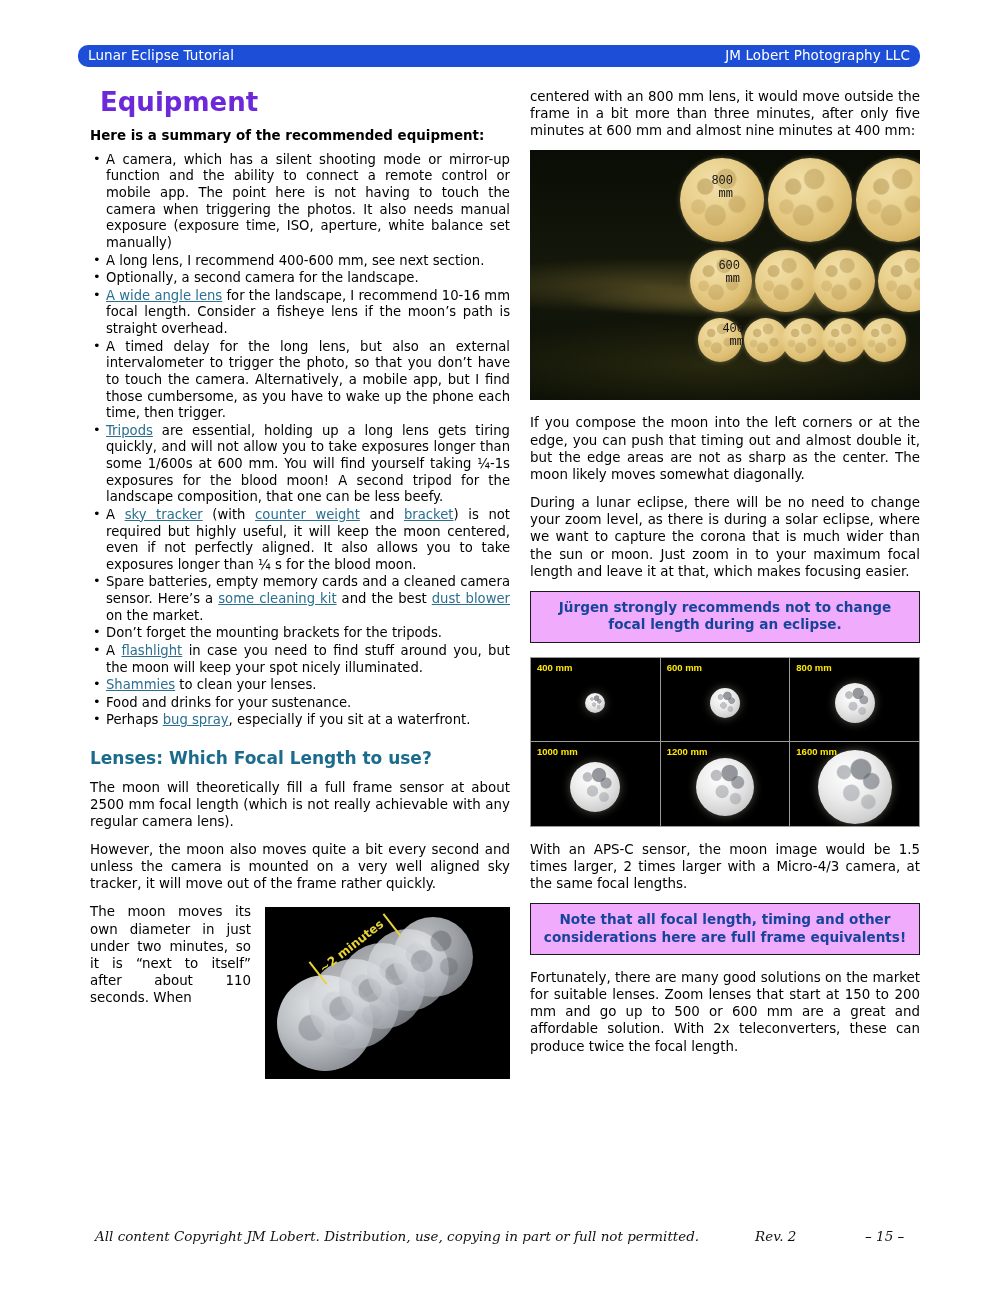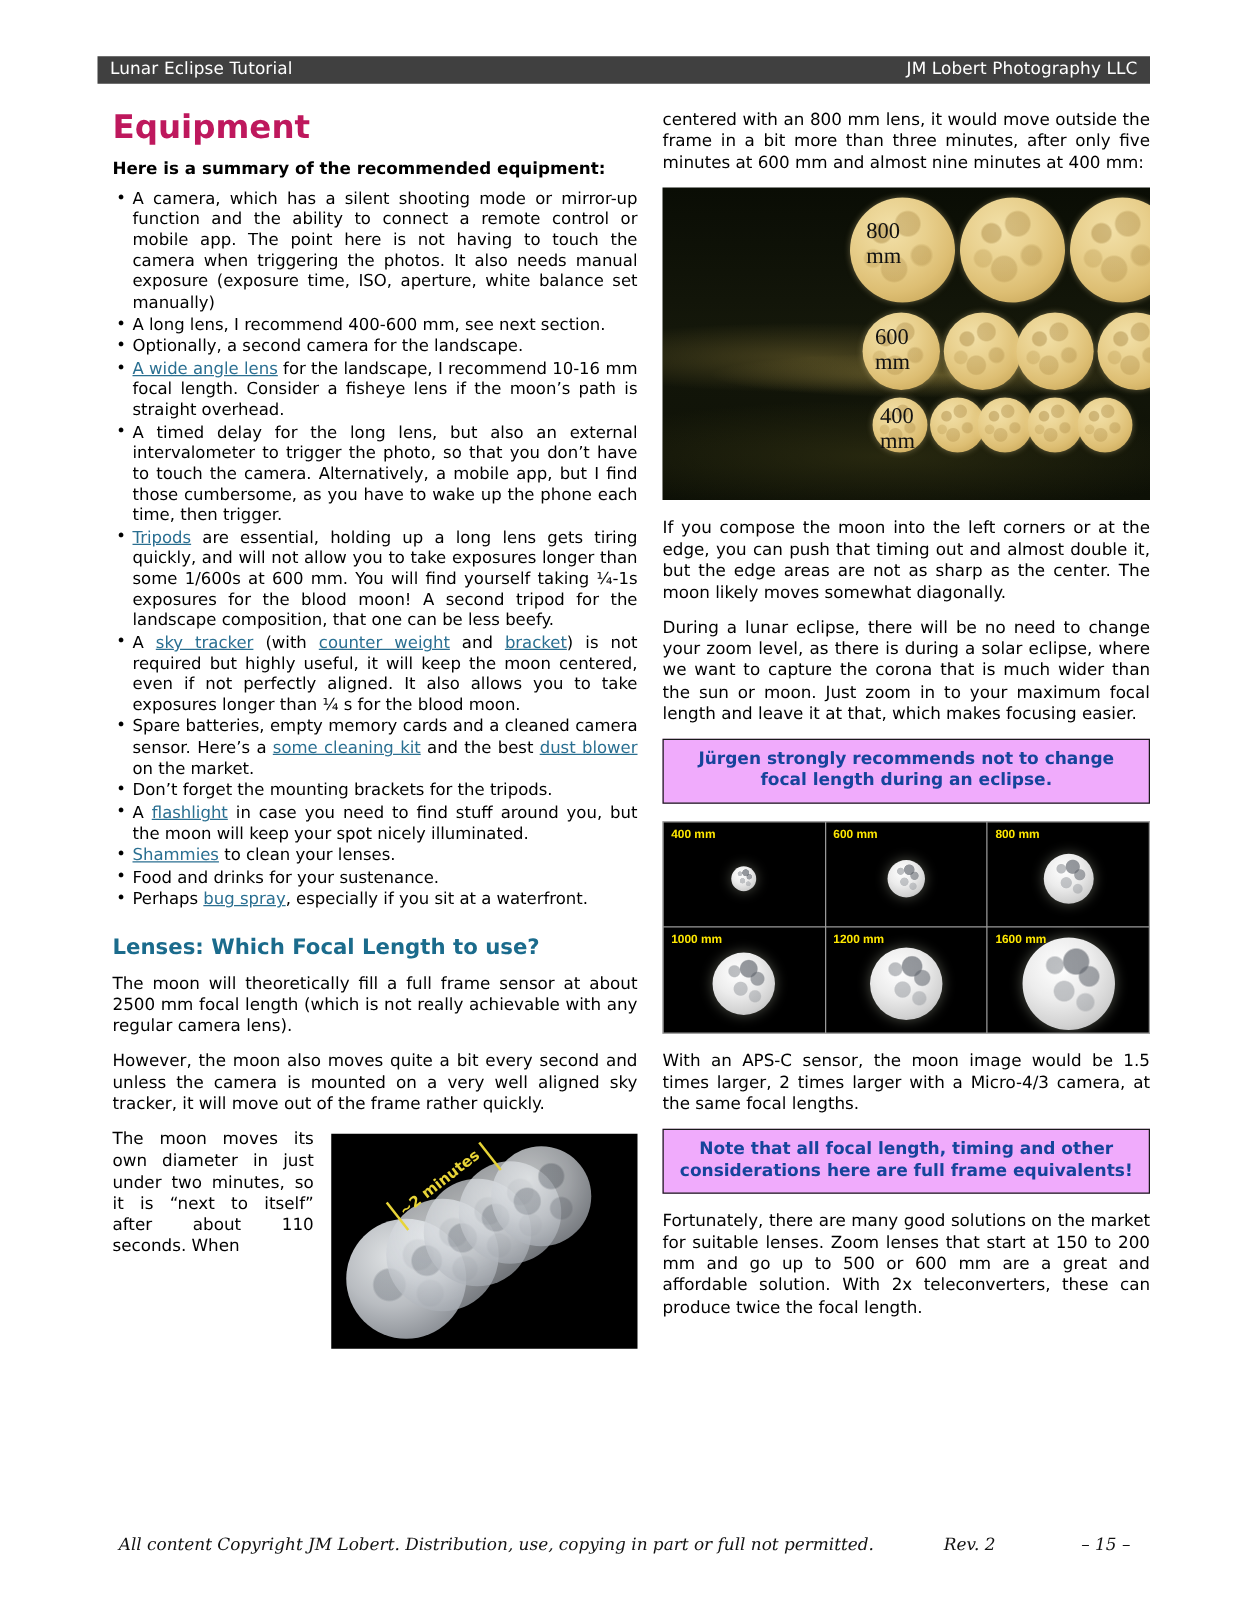--- a/index.html
+++ b/index.html
@@ -16,26 +16,27 @@
     overflow: hidden;
   }
 
   
   .header-bar {
     position: absolute;
     left: 78px;
     top: 45px;
     width: 842px;
     height: 22px;
-    background: #404040;
+    background: #1d4ed8;
     display: flex;
     align-items: center;
     justify-content: space-between;
     box-sizing: border-box;
     padding: 0 10px;
+    border-radius: 10px;
   }
   .header-bar span {
     color: #ffffff;
     font-size: 13.5px;
     font-family: "DejaVu Sans", sans-serif;
     letter-spacing: 0.1px;
     line-height: 1;
   }
 
   
@@ -46,24 +47,24 @@
     width: 420px;
   }
   .col-right {
     position: absolute;
     left: 530px;
     top: 88px;
     width: 390px;
   }
 
   h1.section-title {
-    color: #be185d;
+    color: #6d28d9;
     font-size: 26px;
     font-weight: bold;
-    margin: 0 0 10px 0;
+    margin: 0 0 10px 10px;
     line-height: 1.1;
     font-family: "DejaVu Sans", sans-serif;
   }
   h2.sub-title {
     color: #1b6b8c;
     font-size: 17px;
     font-weight: bold;
     margin: 20px 0 10px 0;
     line-height: 1.15;
     font-family: "DejaVu Sans", sans-serif;
@@ -151,25 +152,25 @@
     background:
       radial-gradient(circle at 30% 34%, rgba(160,125,55,0.40) 0 9%, rgba(0,0,0,0) 11%),
       radial-gradient(circle at 55% 25%, rgba(160,125,55,0.34) 0 12%, rgba(0,0,0,0) 14%),
       radial-gradient(circle at 68% 55%, rgba(160,125,55,0.30) 0 10%, rgba(0,0,0,0) 13%),
       radial-gradient(circle at 42% 68%, rgba(160,125,55,0.28) 0 13%, rgba(0,0,0,0) 15%),
       radial-gradient(circle at 22% 58%, rgba(170,135,60,0.25) 0 8%, rgba(0,0,0,0) 10%);
   }
   .moon-label {
     position: absolute;
     color: #111;
-    font-size: 18px;
+    font-size: 12px;
     line-height: 1.08;
-    text-align: left;
+    text-align: right;
     z-index: 5;
-    font-family: Liberation Serif, serif;
+    font-family: Liberation Mono, monospace;
   }
 
   
   .focalgrid {
     width: 390px;
     height: 170px;
     display: grid;
     grid-template-columns: 1fr 1fr 1fr;
     grid-template-rows: 1fr 1fr;
     gap: 1px;

